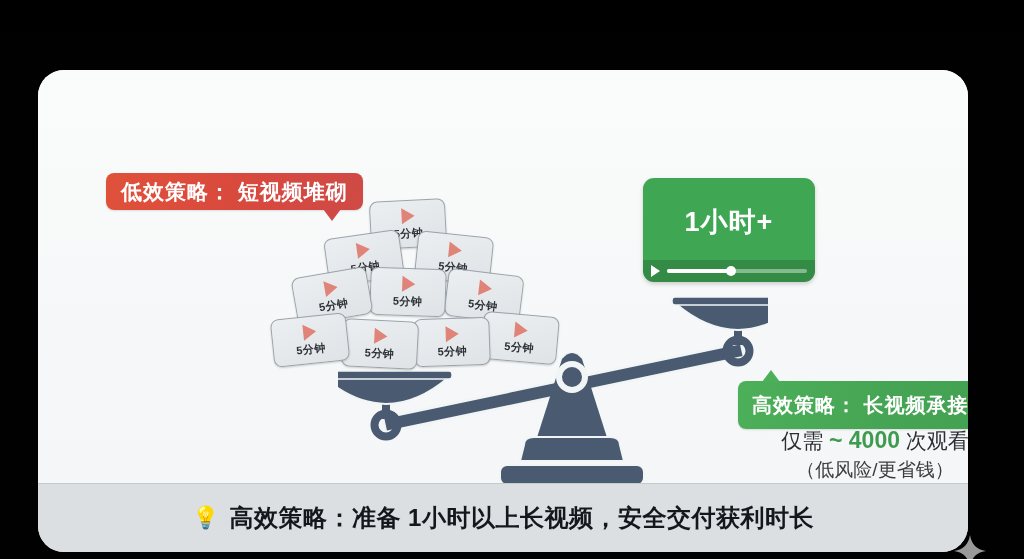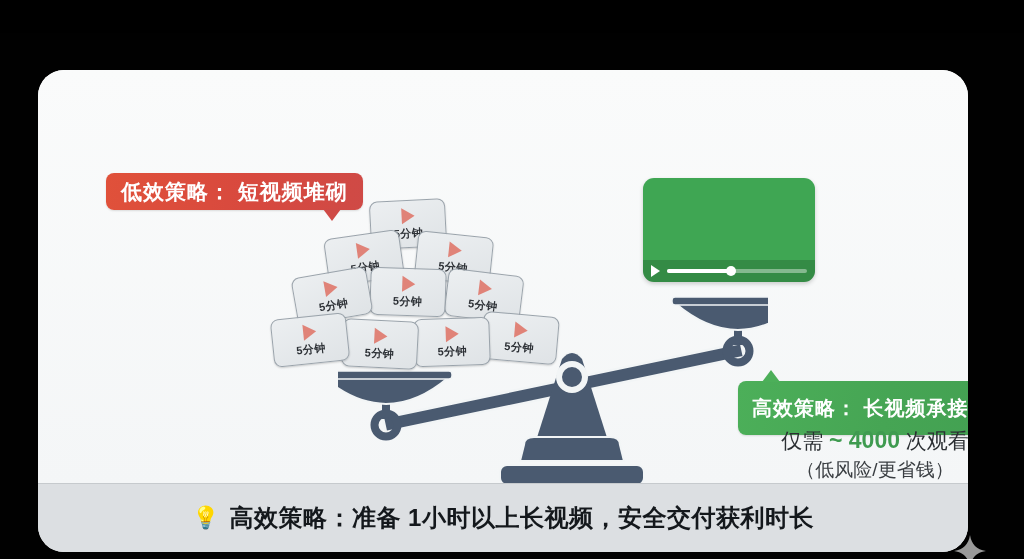--- a/index.html
+++ b/index.html
@@ -36,21 +36,21 @@
     background:linear-gradient(100deg,#e0513a 0%,#d8493e 55%,#cf4a46 100%);
     border-radius:8px;font-size:21px;
     box-shadow:0 1px 2px rgba(0,0,0,.12);
   }
   .badge-red .tail{
     position:absolute;right:22px;bottom:-11px;width:0;height:0;
     border-left:9px solid transparent;border-right:9px solid transparent;
     border-top:12px solid #cf4a46;
   }
   .badge-green{
-    left:700px;top:311px;height:40px;padding:7px 14px;
+    left:700px;top:311px;height:48px;padding:0 14px;
     background:linear-gradient(100deg,#4caf59 0%,#46a554 60%,#43a152 100%);
     border-radius:8px;font-size:20px;
     box-shadow:0 1px 2px rgba(0,0,0,.12);
   }
   .badge-green .tail-up{
     position:absolute;left:24px;top:-11px;width:0;height:0;
     border-left:9px solid transparent;border-right:9px solid transparent;
     border-bottom:12px solid #4caf59;
   }
 
@@ -172,20 +172,21 @@
             <span class="tri"></span>
             <span class="txt">5分钟</span>
           </div>
           <div class="chip" style="left: 104px; top: -28px; transform: rotate(-3deg); z-index: 1;">
             <span class="tri"></span>
             <span class="txt">5分钟</span>
           </div>
         </div>
 
       <div class="vidcard">
+        <div class="label">1小时+</div>
         <div class="vidbar">
           <span class="play"></span>
           <span class="track">
             <span class="fill" style="width: 46%;"></span>
             <span class="knob" style="left: calc(46% - 5px);"></span>
           </span>
         </div>
       </div>
 
       <svg class="scale" viewBox="0 0 430 215">

